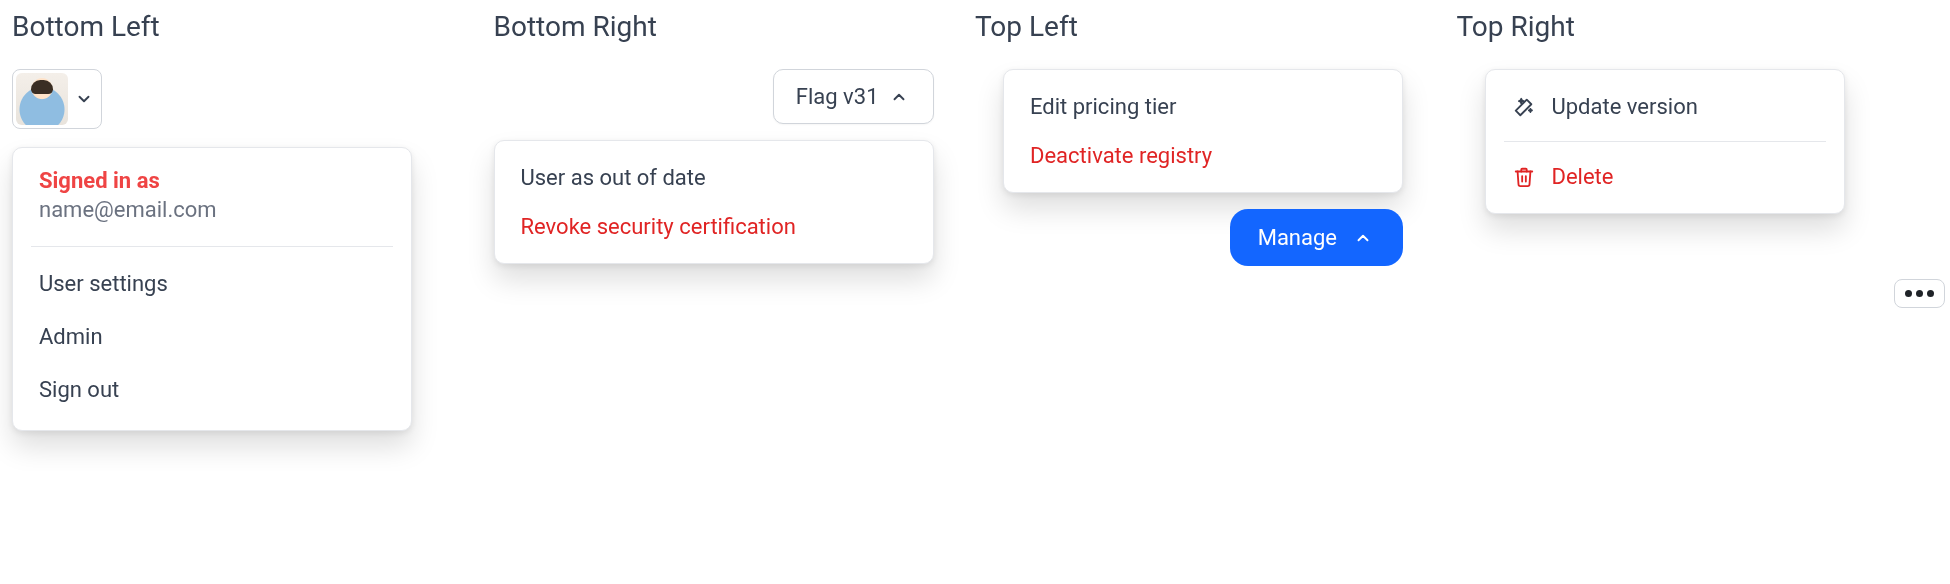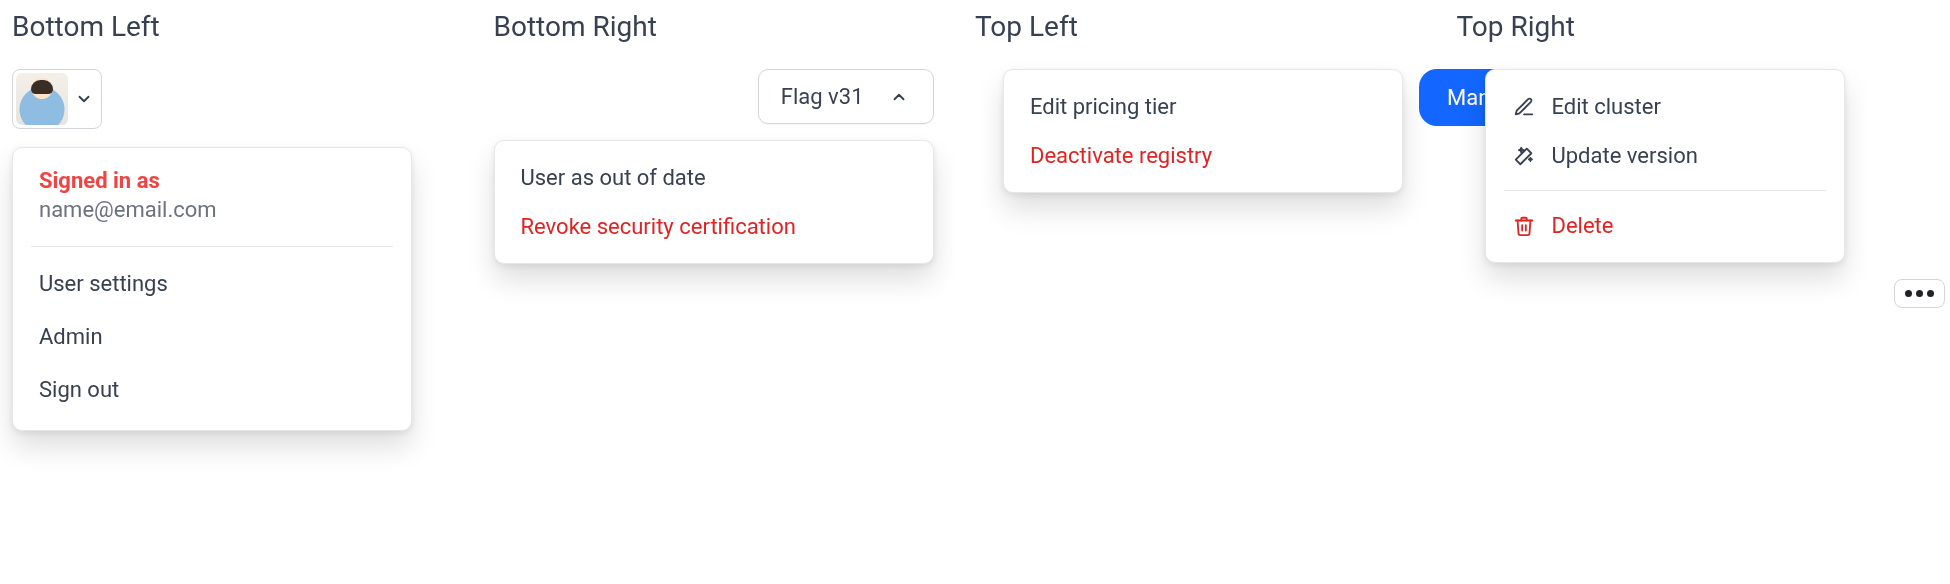--- a/index.html
+++ b/index.html
@@ -104,38 +104,39 @@
   .col2-wrap {
     display:flex;
     flex-direction:column;
     align-items:flex-end;
     width: 440px;
     position:relative;
   }
   .btn-outline {
     display:inline-flex;
     align-items:center;
-    gap:23px;
+    gap:8px;
     background:#fff;
     border:1px solid #d1d5db;
     border-radius:10px;
     padding: 14px 22px;
     color:#374151;
     cursor:pointer;
     box-shadow: 0 1px 2px rgba(0,0,0,0.04);
   }
   .col2-panel {
     width: 440px;
     margin-top: 16px;
   }
 
   
   .col3-wrap {
     display:flex;
-    align-items:flex-start;
+    flex-direction:column;
+    align-items:flex-end;
     gap:16px;
     width: fit-content;
     margin-left: 28px;
   }
   .btn-primary {
     display:inline-flex;
     align-items:center;
     gap:14px;
     background:#1366ff;
     color:#fff;
@@ -250,29 +251,20 @@
         </span>
       </div>
     </div>
   </div>
 
   <div class="col">
     <div class="col-title">Top Right</div>
 
     <div class="col4-wrap">
       <div class="panel col4-panel">
-        <div class="panel-item">
-          <span class="icon">
-            <svg width="22" height="22" viewBox="0 0 24 24" fill="none" stroke="#374151" stroke-width="2" stroke-linecap="round" stroke-linejoin="round">
-              <path d="M12 20h9"></path>
-                <path d="M16.5 3.5a2.121 2.121 0 1 1 3 3L7 19l-4 1 1-4 12.5-12.5z"></path>
-            </svg>
-          </span>
-          <span>Edit cluster</span>
-        </div>
         <div class="panel-item">
           <span class="icon">
             <svg width="22" height="22" viewBox="0 0 24 24" fill="none" stroke="#374151" stroke-width="2" stroke-linecap="round" stroke-linejoin="round">
               <path d="M15 4l5 5L8 21l-5-5L15 4z"></path>
               <path d="M9 3l.7 1.8L11.5 5.5 9.7 6.2 9 8l-.7-1.8L6.5 5.5l1.8-.7L9 3z"></path>
               <path d="M19 14l.5 1.2 1.2.5-1.2.5-.5 1.3-.5-1.3-1.2-.5 1.2-.5.5-1.2z"></path>
             </svg>
           </span>
           <span>Update version</span>
         </div>

